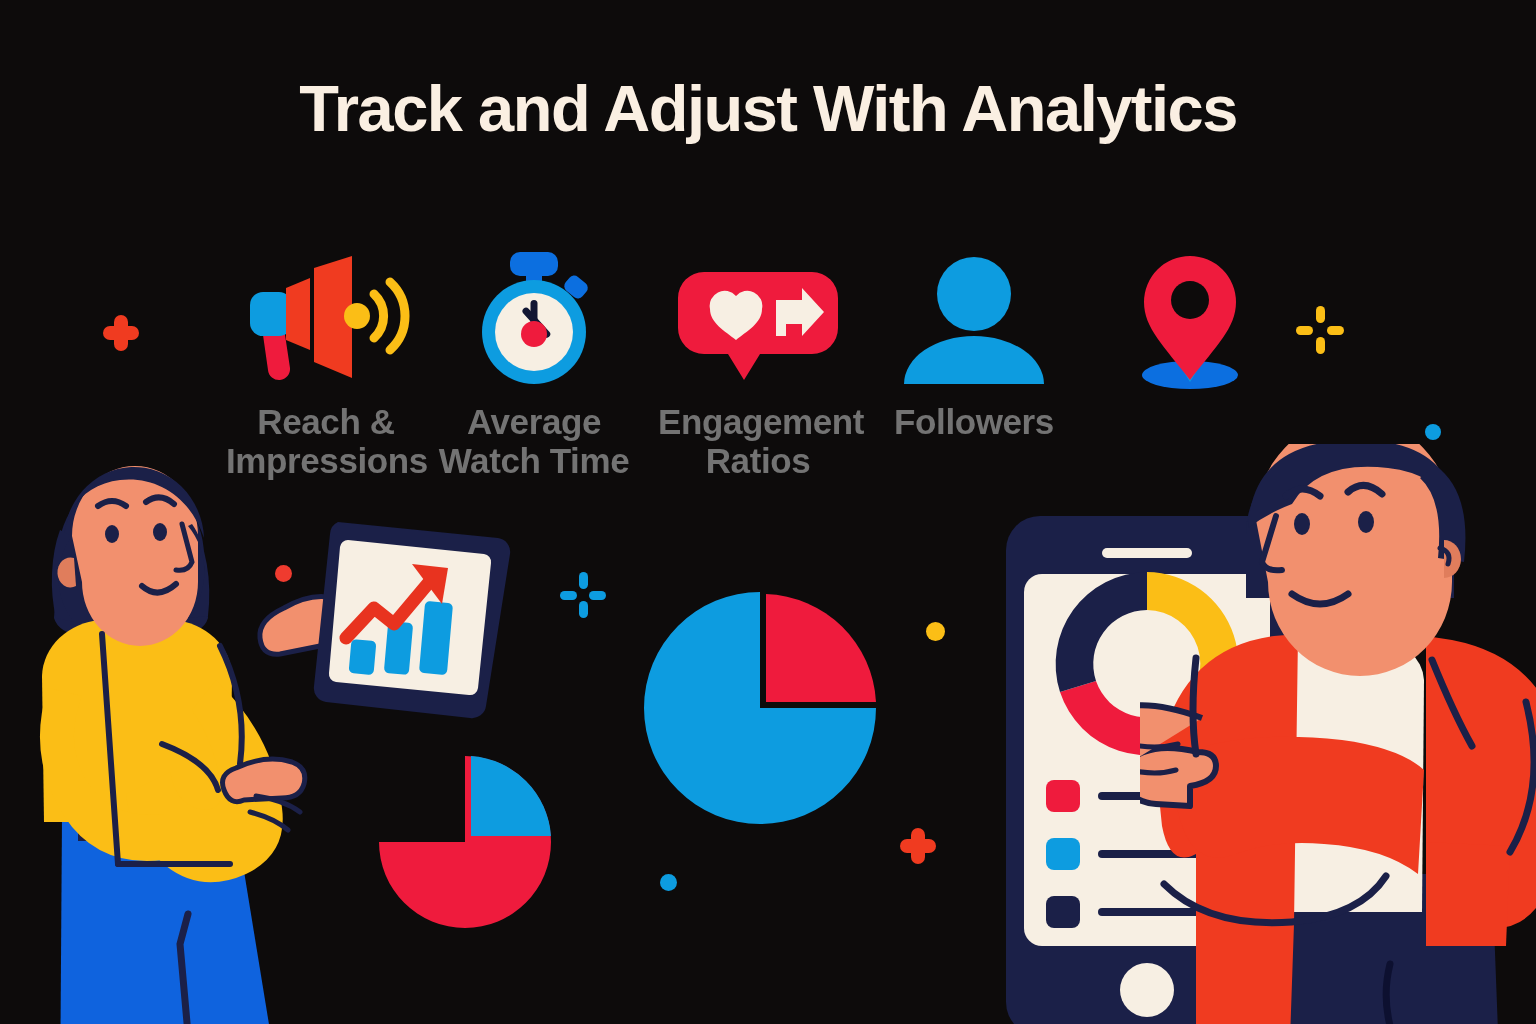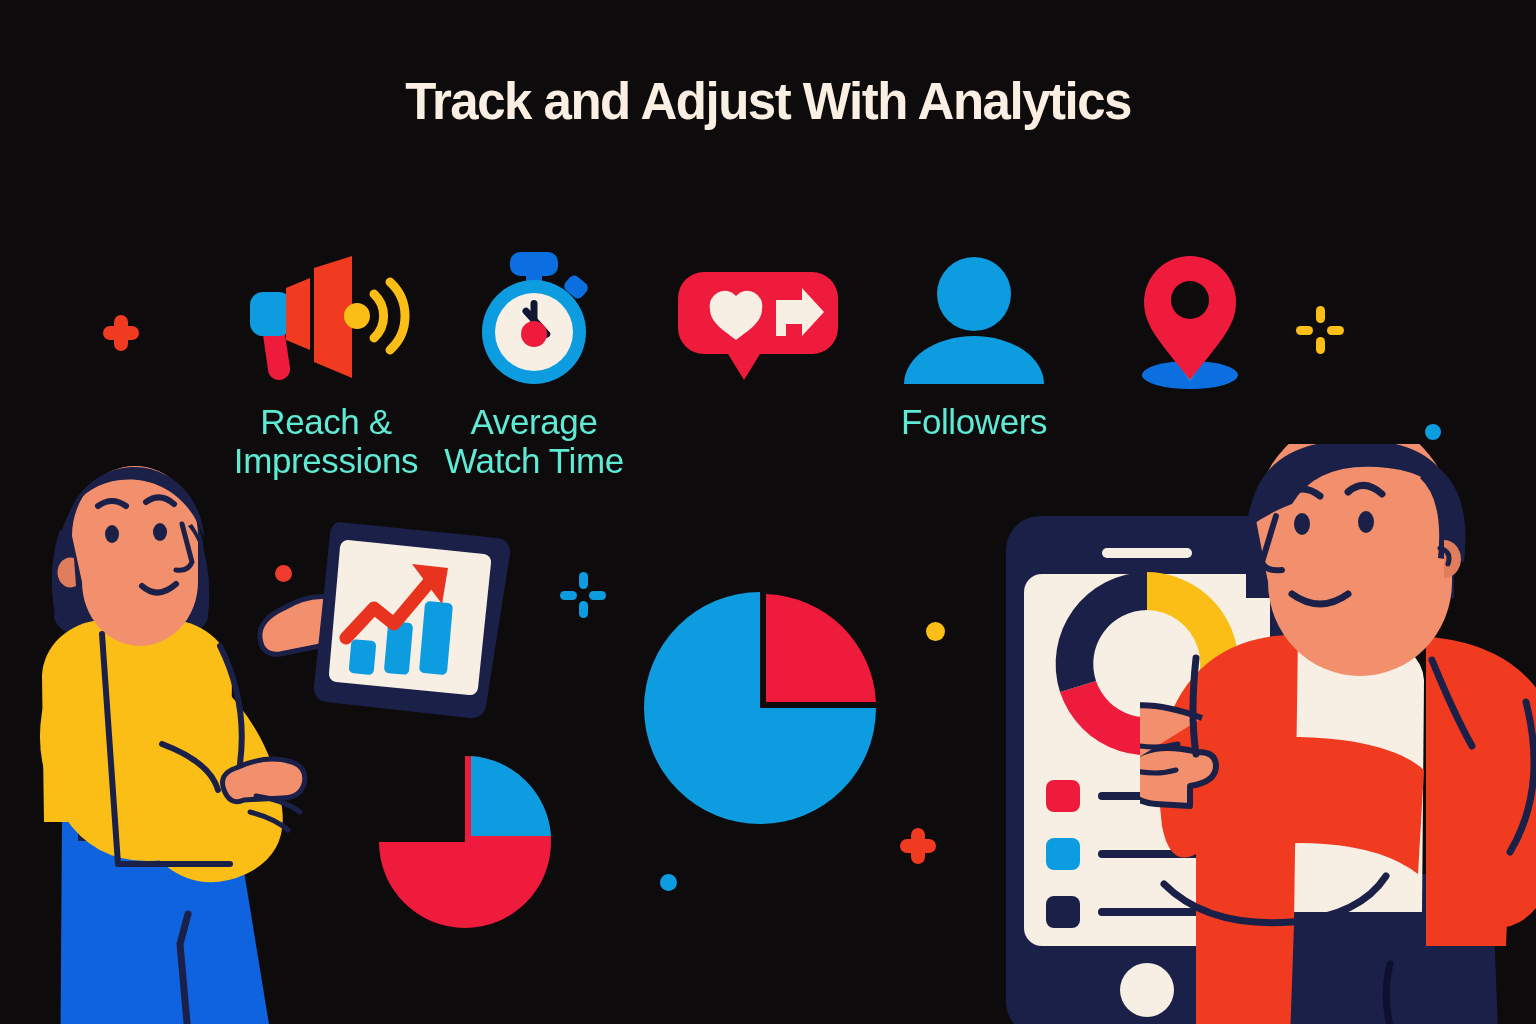--- a/index.html
+++ b/index.html
@@ -18,21 +18,21 @@
 
   
   #page-title {
     position: absolute;
     left: 0;
     top: 76px;
     width: 1536px;
     text-align: center;
     color: #faefe2;
     font-family: "Liberation Sans", sans-serif;
-    font-size: 51px;
+    font-size: 65px;
     font-weight: 700;
     letter-spacing: -1.5px;
     line-height: 1;
     white-space: nowrap;
   }
 
   
   #icon-row {
     position: absolute;
     left: 226px;
@@ -50,23 +50,23 @@
     position: relative;
     width: 200px;
     height: 140px;
   }
   .metric-label {
     position: absolute;
     top: 152px;
     left: 0;
     width: 200px;
     text-align: center;
-    color: #5eead4;
+    color: #737373;
     font-size: 35px;
-    font-weight: 400;
+    font-weight: 700;
     line-height: 1.12;
     letter-spacing: -0.4px;
   }
 
   
   .spark {
     position: absolute;
   }
   .spark i {
     position: absolute;
@@ -189,20 +189,21 @@
       <div class="metric-icon">
         <svg class="art" width="200" height="140" viewBox="0 0 200 140" style="left:0;top:0;">
           <path d="M46 22 h108 a26 26 0 0 1 26 26 v30 a26 26 0 0 1 -26 26 h-52 l-16 26 -16 -26 h-24 a26 26 0 0 1 -26 -26 v-30 a26 26 0 0 1 26 -26 z" fill="#ef1b3d"></path>
 
           <path d="M78 46 a15 15 0 0 0 -26 13 c0 14 15 22 26 31 c11 -9 26 -17 26 -31 a15 15 0 0 0 -26 -13 z" fill="#f7efe3"></path>
 
           <path d="M118 50 l26 0 0 -12 22 24 -22 24 0 -12 -26 0 z" fill="#f7efe3"></path>
           <path d="M118 50 l10 0 0 36 -10 0 z" fill="#f7efe3"></path>
         </svg>
       </div>
+      <div class="metric-label">Engagement<br>Ratios</div>
     </div>
 
     <div class="metric" style="left:648px;">
       <div class="metric-icon">
         <svg class="art" width="200" height="140" viewBox="0 0 200 140" style="left:0;top:0;">
           <circle cx="100" cy="44" r="37" fill="#0d9ce0"></circle>
           <path d="M30 134 a70 48 0 0 1 140 0 z" fill="#0d9ce0"></path>
         </svg>
       </div>
       <div class="metric-label">Followers</div>

